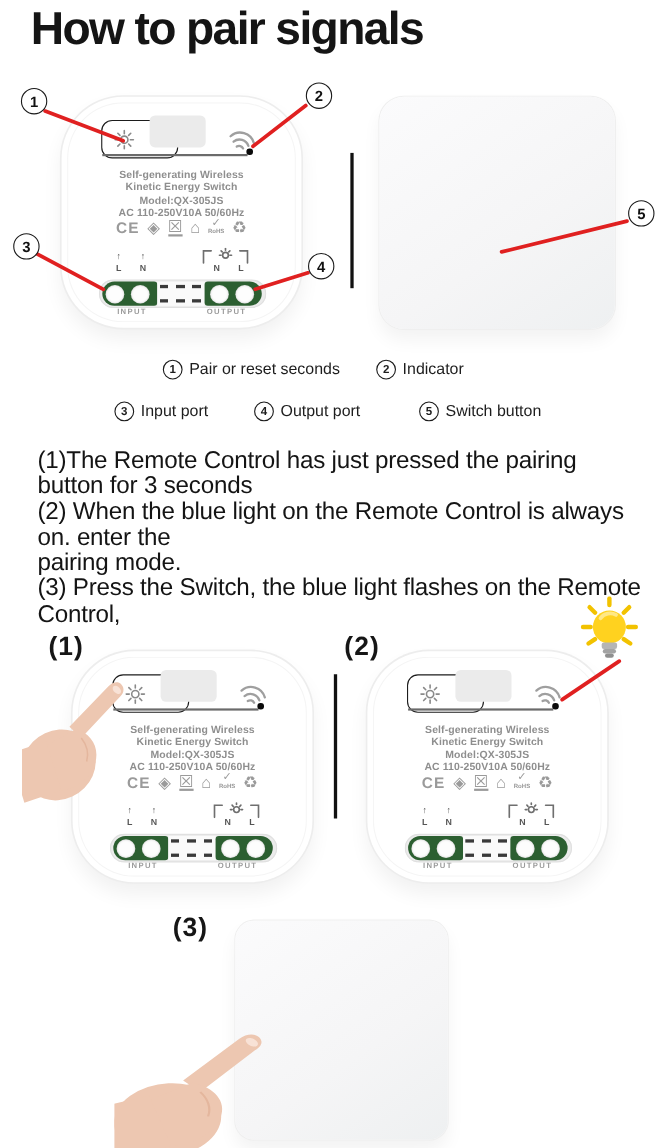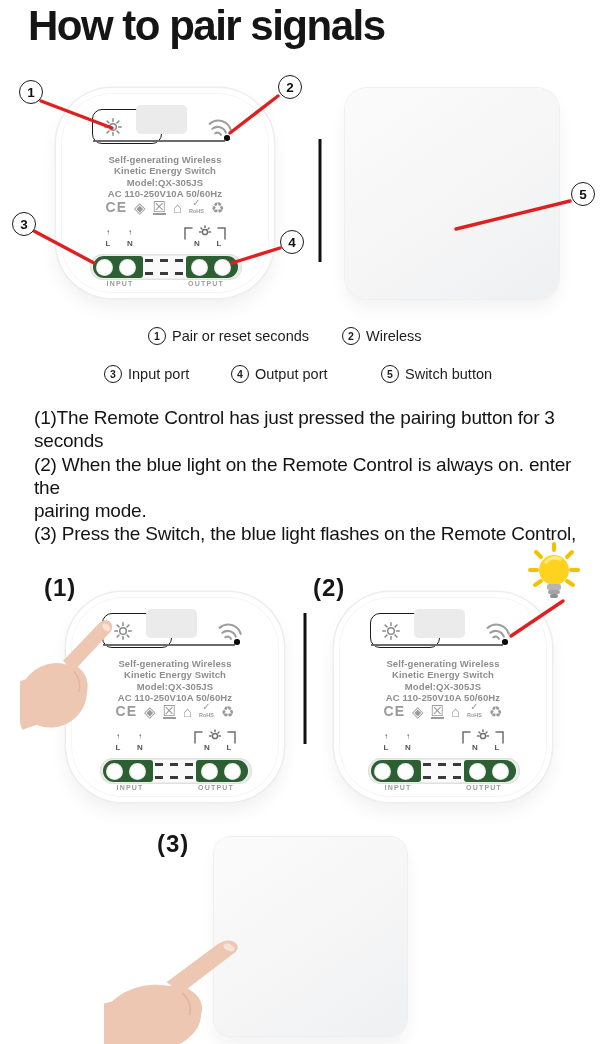--- a/index.html
+++ b/index.html
@@ -52,21 +52,21 @@
   
   .marker{width:22px;height:22px;border:1.8px solid #1a1a1a;border-radius:50%;background:#fff;
           display:flex;align-items:center;justify-content:center;font-size:13.5px;font-weight:600;z-index:6;}
 
   
   .leg{display:flex;align-items:center;gap:6px;font-size:14.5px;color:#1d1d1d;z-index:4;}
   .leg .mini{width:16px;height:16px;border:1.3px solid #1a1a1a;border-radius:50%;flex:0 0 auto;
              display:flex;align-items:center;justify-content:center;font-size:10.5px;font-weight:600;}
 
   
-  .para{left:34px;top:406px;width:552px;font-size:19px;line-height:23.3px;color:#141414;letter-spacing:-.2px;}
+  .para{left:34px;top:406px;width:552px;font-size:22px;line-height:23.3px;color:#141414;letter-spacing:-.2px;}
 
   
   .stepnum{font-size:24px;font-weight:600;color:#161616;letter-spacing:1px;}
 
   svg{display:block;}
   .overlay{position:absolute;left:0;top:0;z-index:5;pointer-events:none;}
   .hand{z-index:7;}
   .bulb{z-index:6;}
 </style>
 </head>
@@ -161,21 +161,21 @@
 <div class="abs marker" style="left:12px;top:212px;">3</div>
 <div class="abs marker" style="left:280px;top:230px;">4</div>
 <div class="abs marker" style="left:571px;top:182px;">5</div>
 
 <div class="abs leg" style="left:148px;top:327px;">
   <span class="mini">1</span>
   <span>Pair or reset seconds</span>
 </div>
 <div class="abs leg" style="left:342px;top:327px;">
   <span class="mini">2</span>
-  <span>Wireless</span>
+  <span>Indicator</span>
 </div>
 <div class="abs leg" style="left:104px;top:365px;">
   <span class="mini">3</span>
   <span>Input port</span>
 </div>
 <div class="abs leg" style="left:231px;top:365px;">
   <span class="mini">4</span>
   <span>Output port</span>
 </div>
 <div class="abs leg" style="left:381px;top:365px;">

